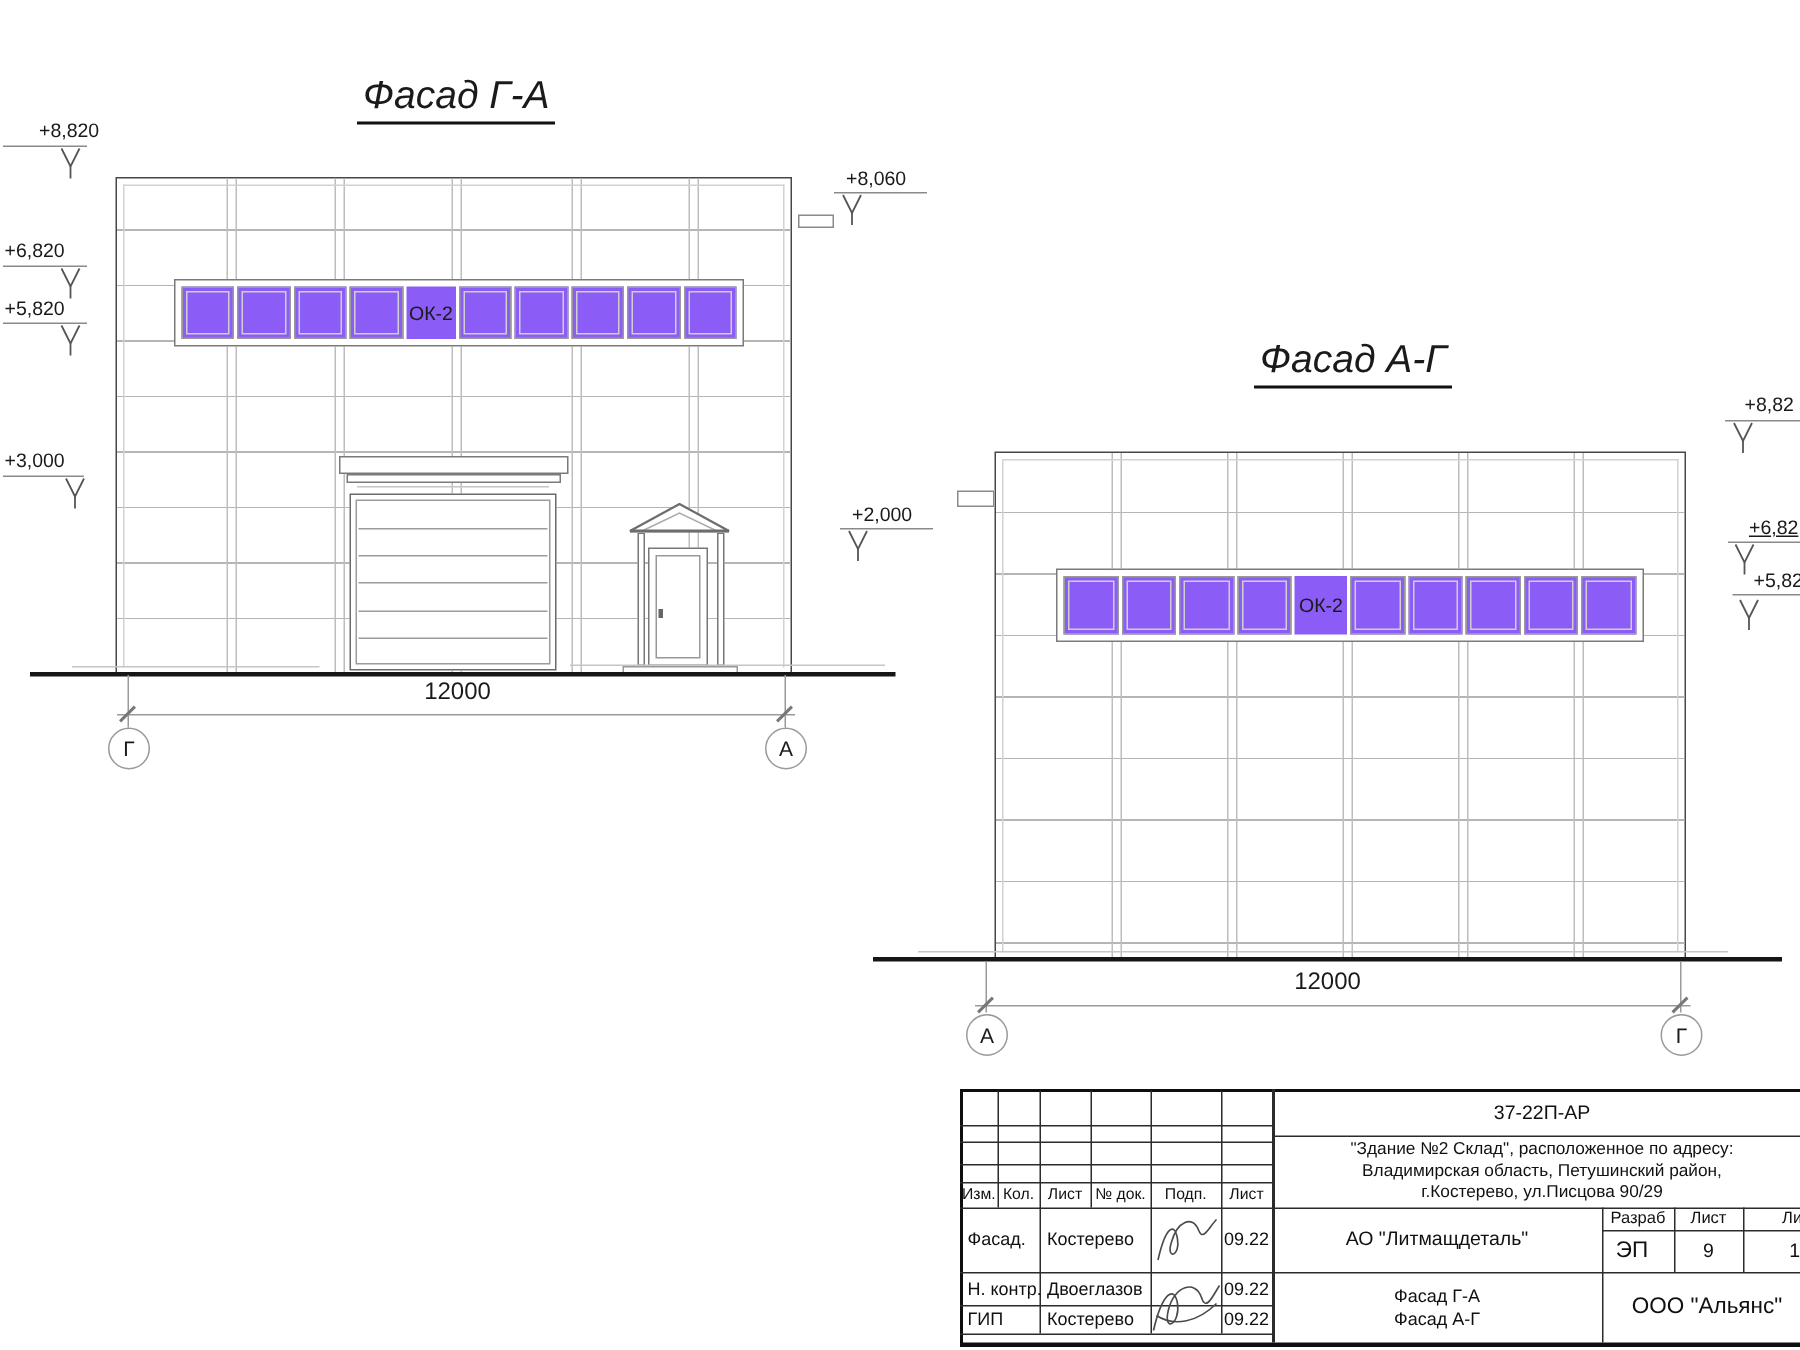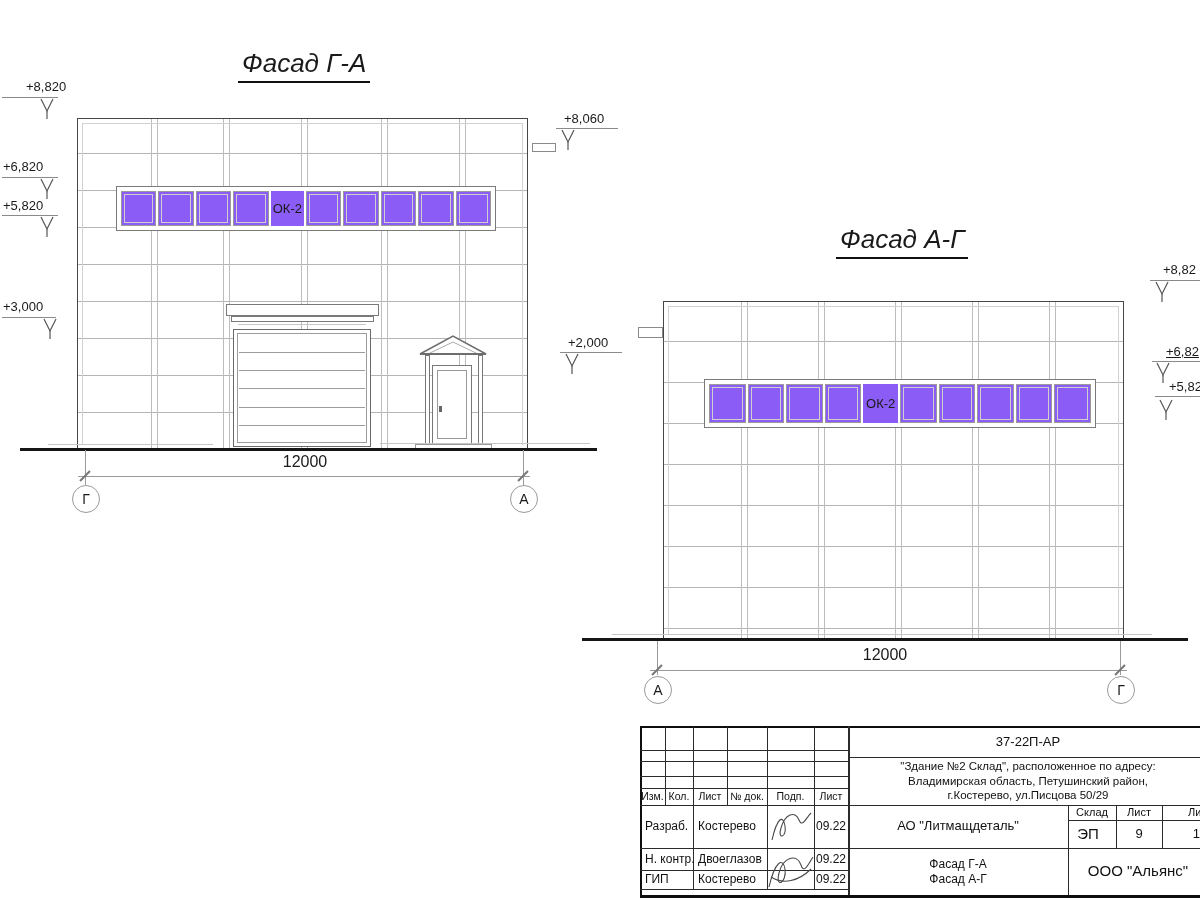--- a/index.html
+++ b/index.html
@@ -268,31 +268,31 @@
 
     <div class="tb-line" style="left:848px;top:757px;width:352px;height:1px;"></div>
     <div class="tb-line" style="left:848px;top:805px;width:352px;height:1px;"></div>
     <div class="tb-line" style="left:1068px;top:820px;width:132px;height:1px;"></div>
     <div class="tb-line" style="left:848px;top:848px;width:352px;height:1px;"></div>
 
     <div class="tb-text" style="left:848px;top:727px;width:360px;height:30px;font-size:13px;">37-22П-АР</div>
     <div class="tb-text" style="left:848px;top:757px;width:360px;height:48px;font-size:11.5px;flex-direction:column;">
       <span>"Здание №2 Склад", расположенное по адресу:</span>
       <span>Владимирская область, Петушинский район,</span>
-      <span>г.Костерево, ул.Писцова 50/29</span>
+      <span>г.Костерево, ул.Писцова 90/29</span>
     </div>
 
     <div class="tb-text" style="left:640px;top:788px;width:25px;height:17px;font-size:10.5px;">Изм.</div>
     <div class="tb-text" style="left:665px;top:788px;width:28px;height:17px;font-size:10.5px;">Кол.</div>
     <div class="tb-text" style="left:693px;top:788px;width:34px;height:17px;font-size:10.5px;">Лист</div>
     <div class="tb-text" style="left:727px;top:788px;width:40px;height:17px;font-size:10.5px;">№ док.</div>
     <div class="tb-text" style="left:767px;top:788px;width:47px;height:17px;font-size:10.5px;">Подп.</div>
     <div class="tb-text" style="left:814px;top:788px;width:34px;height:17px;font-size:10.5px;">Лист</div>
 
-    <div class="tb-text tb-left" style="left:645px;top:805px;width:48px;height:43px;">Разраб.</div>
+    <div class="tb-text tb-left" style="left:645px;top:805px;width:48px;height:43px;">Фасад.</div>
     <div class="tb-text tb-left" style="left:698px;top:805px;width:68px;height:43px;">Костерево</div>
     <div class="tb-text" style="left:814px;top:805px;width:34px;height:43px;">09.22</div>
 
     <div class="tb-text tb-left" style="left:645px;top:848px;width:50px;height:22px;">Н. контр.</div>
     <div class="tb-text tb-left" style="left:698px;top:848px;width:68px;height:22px;">Двоеглазов</div>
     <div class="tb-text" style="left:814px;top:848px;width:34px;height:22px;">09.22</div>
 
     <div class="tb-text tb-left" style="left:645px;top:870px;width:50px;height:19px;">ГИП</div>
     <div class="tb-text tb-left" style="left:698px;top:870px;width:68px;height:19px;">Костерево</div>
     <div class="tb-text" style="left:814px;top:870px;width:34px;height:19px;">09.22</div>
@@ -300,21 +300,21 @@
     <svg class="abs" style="left:768px;top:806px;" width="45" height="41" viewBox="0 0 45 41">
       <path d="M4,34 C9,12 15,8 17,20 C19,32 9,34 13,22 C17,8 27,4 31,14 C34,22 38,12 43,7" fill="none" stroke="#4a4a4a" stroke-width="1.1"></path>
     </svg>
     <svg class="abs" style="left:763px;top:849px;" width="52" height="45" viewBox="0 0 52 45">
       <path d="M6,38 C12,12 20,8 22,20 C24,34 12,40 16,24 C20,8 34,4 38,16 C41,26 46,14 50,8" fill="none" stroke="#4a4a4a" stroke-width="1.1"></path>
       <path d="M8,28 C20,36 36,32 48,20" fill="none" stroke="#4a4a4a" stroke-width="1.1"></path>
     </svg>
 
     <div class="tb-text" style="left:848px;top:805px;width:220px;height:43px;font-size:13px;">АО "Литмащдеталь"</div>
 
-    <div class="tb-text" style="left:1068px;top:805px;width:48px;height:15px;font-size:11px;">Склад</div>
+    <div class="tb-text" style="left:1068px;top:805px;width:48px;height:15px;font-size:11px;">Разраб</div>
     <div class="tb-text" style="left:1116px;top:805px;width:46px;height:15px;font-size:11px;">Лист</div>
     <div class="tb-text" style="left:1162px;top:805px;width:76px;height:15px;font-size:11px;">Лист</div>
     <div class="tb-text" style="left:1064px;top:820px;width:48px;height:28px;font-size:15px;">ЭП</div>
     <div class="tb-text" style="left:1116px;top:820px;width:46px;height:28px;font-size:13px;">9</div>
     <div class="tb-text" style="left:1162px;top:820px;width:76px;height:28px;font-size:13px;">14</div>
 
     <div class="tb-text" style="left:848px;top:848px;width:220px;height:47px;flex-direction:column;">
       <span>Фасад Г-А</span>
       <span>Фасад А-Г</span>
     </div>

